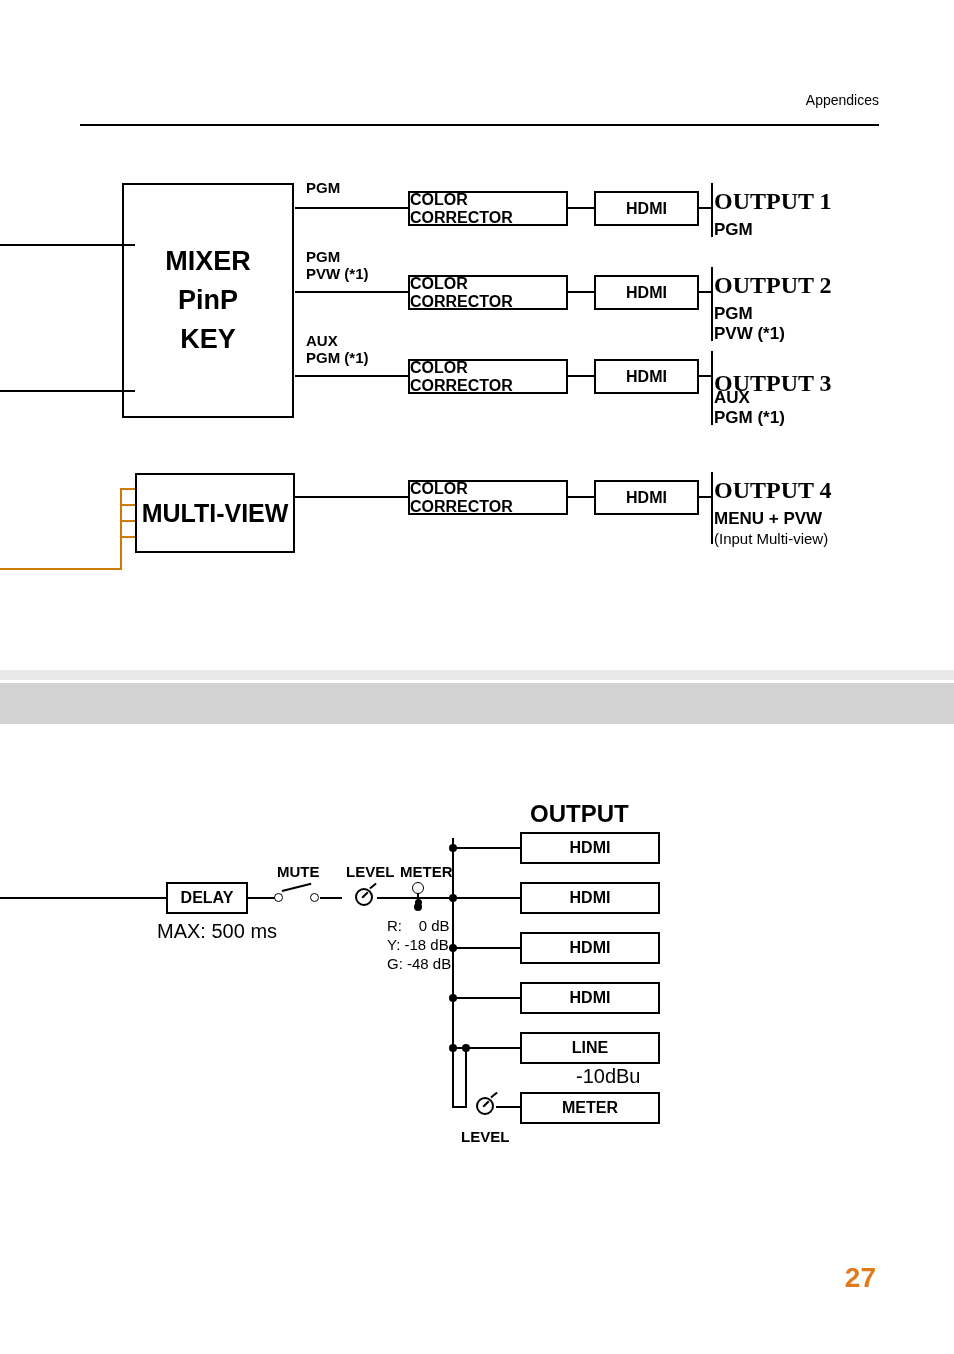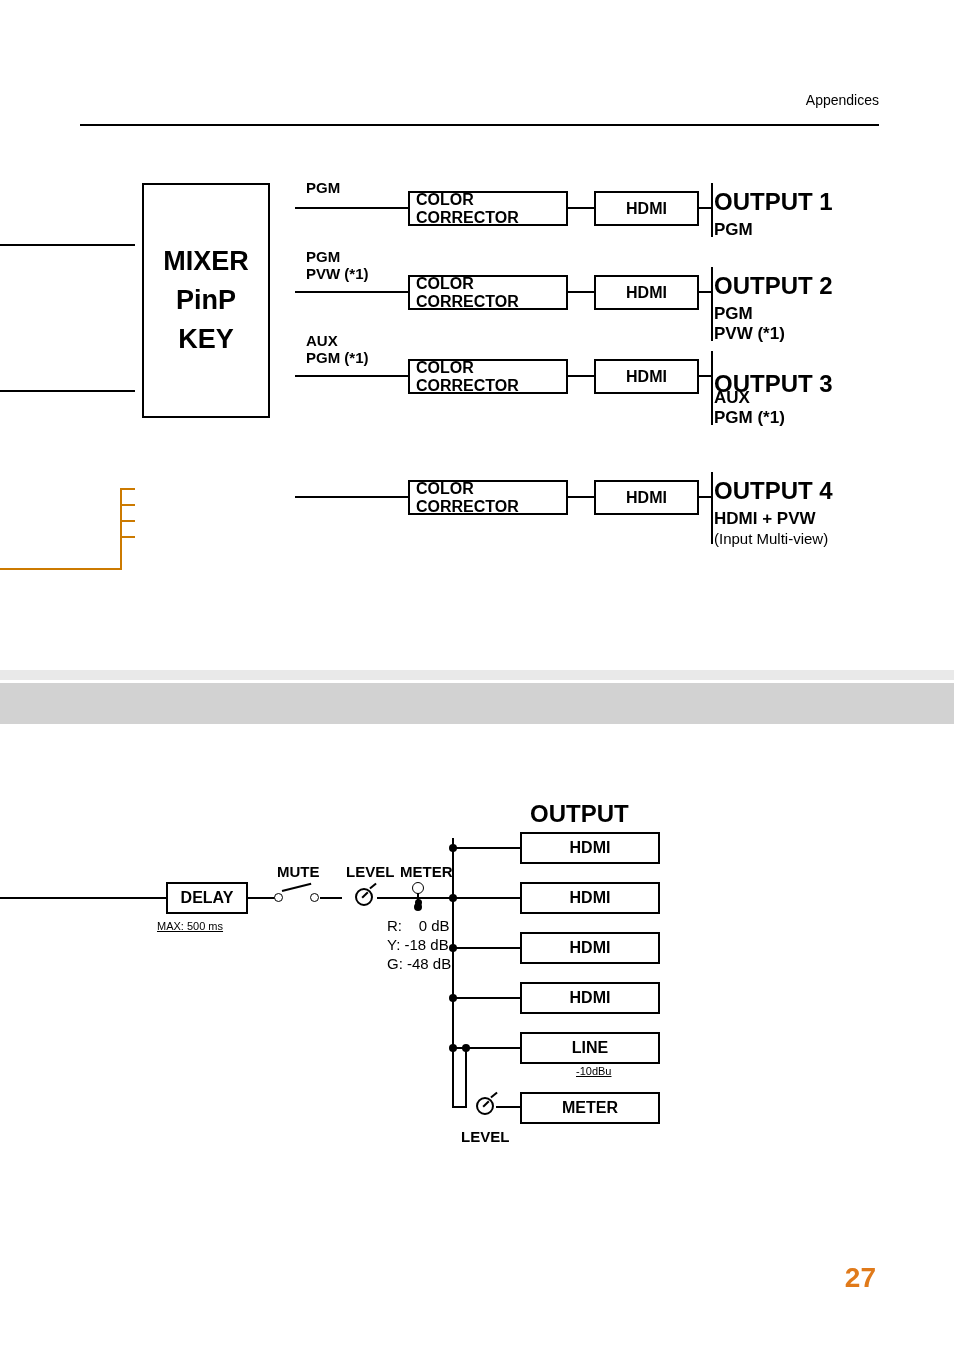--- a/index.html
+++ b/index.html
@@ -35,61 +35,61 @@
   .box {
     position: absolute;
     border: 2px solid #000;
     background: #fff;
     display: flex;
     align-items: center;
     justify-content: center;
     font-weight: 700;
   }
   .mixer-box {
-    left: 142px;
+    left: 122px;
     top: 13px;
-    width: 128px;
+    width: 172px;
     height: 235px;
     flex-direction: column;
     font-size: 27px;
   }
   .mixer-box span { margin: 4px 0; }
   .multi-view-box {
     left: 135px;
     top: 303px;
     width: 160px;
     height: 80px;
     font-size: 25px;
   }
   .cc-box {
     width: 160px;
     height: 35px;
     font-size: 16px;
     font-weight: 700;
-    padding-left: 6px;
   }
   .cc1 { left: 408px; top: 21px; }
   .cc2 { left: 408px; top: 105px; }
   .cc3 { left: 408px; top: 189px; }
   .cc4 { left: 408px; top: 310px; }
   .hdmi-box {
     width: 105px;
     height: 35px;
     font-size: 16px;
     font-weight: 700;
   }
   .hd1 { left: 594px; top: 21px; }
   .hd2 { left: 594px; top: 105px; }
   .hd3 { left: 594px; top: 189px; }
   .hd4 { left: 594px; top: 310px; }
   .out-label {
     position: absolute;
     left: 714px;
     font-weight: 700;
     font-size: 24px;
+    font-family: Liberation Serif, serif;
   }
   .out1 { top: 18px; }
   .out2 { top: 102px; }
   .out3 { top: 200px; }
   .out4 { top: 307px; }
   .out-sub {
     position: absolute;
     left: 714px;
     font-weight: 700;
     font-size: 17px;
@@ -197,22 +197,21 @@
   .delay-box {
     width: 82px;
     height: 32px;
     font-size: 16px;
     font-weight: 700;
     left: 166px;
     top: 82px;
   }
   .sub-text {
     position: absolute;
-    font-size: 11px;
-    text-decoration: underline;
+    font-size: 20px;
   }
   .max500 { left: 157px; top: 120px; }
   .line-sub { left: 576px; top: 265px; }
   .mute-lbl { position: absolute; left: 277px; top: 63px; font-weight: 700; font-size: 15px; text-align: center;}
   .level-lbl { position: absolute; left: 346px; top: 63px; font-weight: 700; font-size: 15px;}
   .meter-lbl { position: absolute; left: 400px; top: 63px; font-weight: 700; font-size: 15px;}
   .meter-vals {
     position: absolute;
     left: 387px;
     top: 117px;
@@ -326,20 +325,21 @@
 
 <div class="header-label">Appendices</div>
 <div class="header-rule"></div>
 
 <div class="diagram1">
   <div class="box mixer-box">
     <span>MIXER</span>
     <span>PinP</span>
     <span>KEY</span>
   </div>
+  <div class="box multi-view-box">MULTI-VIEW</div>
 
   <div class="hline l-in1"></div>
   <div class="hline l-in2"></div>
   <div class="hline l-mx-cc1"></div>
   <div class="hline l-mx-cc2"></div>
   <div class="hline l-mx-cc3"></div>
   <div class="hline l-mv-cc4"></div>
   <div class="hline l-cc-hd1"></div>
   <div class="hline l-cc-hd2"></div>
   <div class="hline l-cc-hd3"></div>
@@ -380,21 +380,21 @@
   <div class="out-label out1">OUTPUT 1</div>
   <div class="out-sub os1">PGM</div>
   <div class="out-label out2">OUTPUT 2</div>
   <div class="out-sub os2" style="white-space:pre;">PGM
 PVW (*1)</div>
   <div class="out-label out3">OUTPUT 3</div>
   <div class="out-sub os3" style="white-space:pre;">AUX
 PGM (*1)</div>
   <div class="out-label out4">OUTPUT 4</div>
   <div class="out-sub os4">
-    <div>HDMI + PVW</div>
+    <div>MENU + PVW</div>
     <span>(Input Multi-view)</span>
   </div>
 
 </div>
 
 <div class="band-top"></div>
 <div class="band"></div>
 
 <div class="diagram2">
   <div class="output-title">OUTPUT</div>

